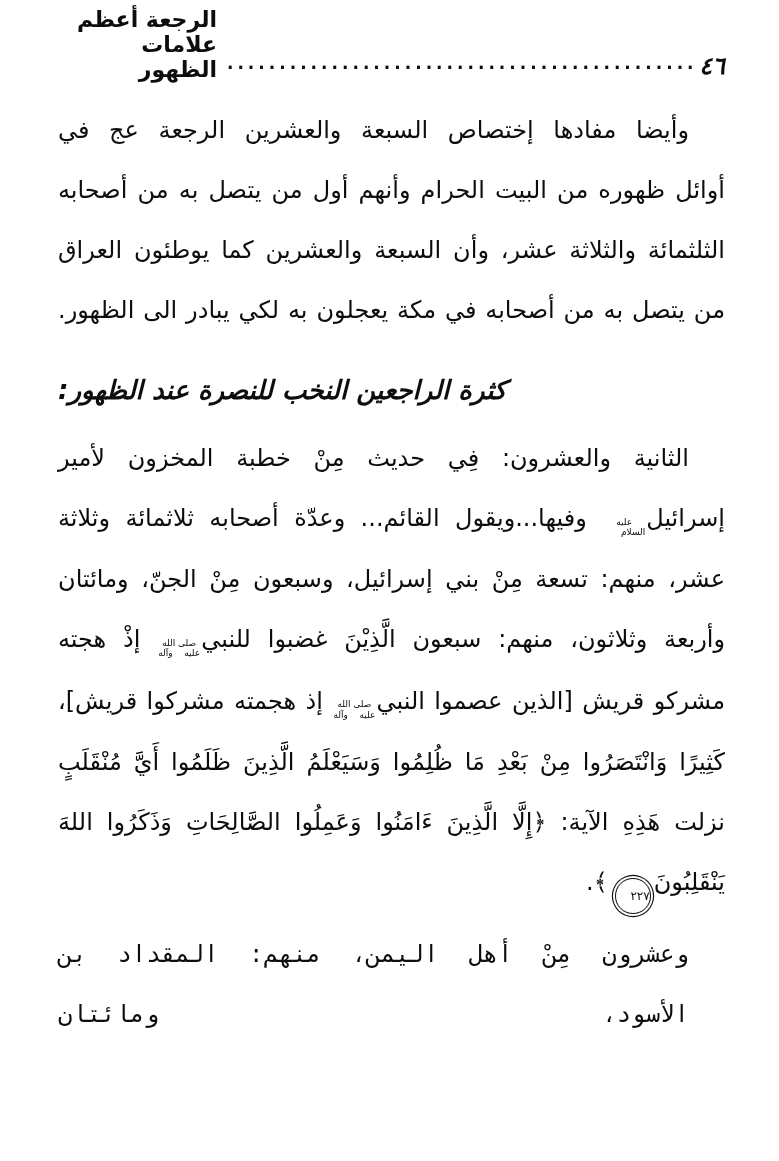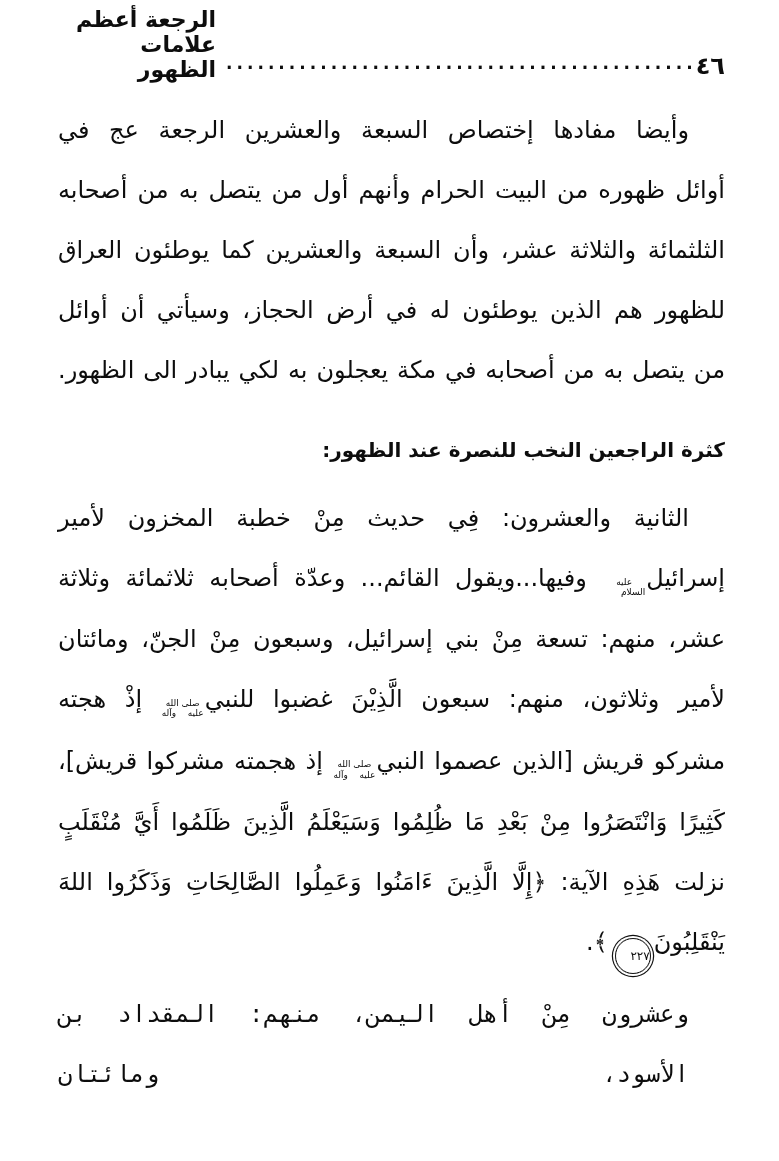--- a/index.html
+++ b/index.html
@@ -22,20 +22,21 @@
   
   .header {
     display: flex;
     align-items: flex-end;
     height: 48px;
     font-weight: bold;
   }
   .header .num {
     font-size: 24px;
     padding-bottom: 2px;
+    font-style: italic;
   }
   .header .leader {
     flex: 1 1 auto;
     overflow: hidden;
     white-space: nowrap;
     font-size: 17px;
     font-weight: bold;
     letter-spacing: 4px;
     line-height: 1;
     padding: 0 10px 10px 10px;
@@ -62,24 +63,25 @@
     text-align: justify;
     text-align-last: justify;
     word-spacing: 1px;
   }
   .line.indent { padding-right: 36px; }
   .line.short {
     text-align: right;
     text-align-last: right;
   }
   .heading {
-    font-size: 20px;
+    font-size: 26px;
     font-weight: bold;
     line-height: 48px;
-    text-align: right;
+    text-align: left;
+    font-style: italic;
   }
   
   .honorific {
     display: inline-block;
     width: 42px;
     min-width: 42px;
     font-size: 9px;
     line-height: 1.15;
     text-align: center;
     vertical-align: -9px;
@@ -112,29 +114,28 @@
     <span class="num">٤٦</span>
     <span class="leader">......................................................................................</span>
     <span class="title">الرجعة أعظم علامات الظهور</span>
   </div>
 
   <div class="body-blocks">
       <div class="para">
         <div class="line indent"><span class="seg">وأيضا مفادها إختصاص السبعة والعشرين الرجعة عج في</span></div>
         <div class="line"><span class="seg">أوائل ظهوره من البيت الحرام وأنهم أول من يتصل به من أصحابه</span></div>
         <div class="line"><span class="seg">الثلثمائة والثلاثة عشر، وأن السبعة والعشرين كما يوطئون العراق</span></div>
-        <div class="line"><span class="seg">للظهور هم الذين يوطئون له في أرض الحجاز، وسيأتي أن أوائل</span></div>
         <div class="line"><span class="seg">من يتصل به من أصحابه في مكة يعجلون به لكي يبادر الى الظهور.</span></div>
       </div>
       <div class="heading">كثرة الراجعين النخب للنصرة عند الظهور:</div>
       <div class="para">
         <div class="line indent"><span class="seg">الثانية والعشرون: فِي حديث مِنْ خطبة المخزون لأمير</span></div>
         <div class="line"><span class="seg">إسرائيل</span><span class="honorific">عليه السلام</span><span class="seg"> وفيها...ويقول القائم... وعدّة أصحابه ثلاثمائة وثلاثة</span></div>
         <div class="line"><span class="seg">عشر، منهم: تسعة مِنْ بني إسرائيل، وسبعون مِنْ الجنّ، ومائتان</span></div>
-        <div class="line"><span class="seg">لأمير وثلاثون، منهم: سبعون الَّذِيْنَ غضبوا للنبي</span><span class="honorific">صلى الله عليه وآله</span><span class="seg"> إذْ هجته</span></div>
+        <div class="line"><span class="seg">وأربعة وثلاثون، منهم: سبعون الَّذِيْنَ غضبوا للنبي</span><span class="honorific">صلى الله عليه وآله</span><span class="seg"> إذْ هجته</span></div>
         <div class="line"><span class="seg">مشركو قريش [الذين عصموا النبي</span><span class="honorific">صلى الله عليه وآله</span><span class="seg"> إذ هجمته مشركوا قريش]،</span></div>
         <div class="line quran"><span class="seg">كَثِيرًا وَانْتَصَرُوا مِنْ بَعْدِ مَا ظُلِمُوا وَسَيَعْلَمُ الَّذِينَ ظَلَمُوا أَيَّ مُنْقَلَبٍ</span></div>
         <div class="line quran"><span class="seg">نزلت هَذِهِ الآية: ﴿إِلَّا الَّذِينَ ءَامَنُوا وَعَمِلُوا الصَّالِحَاتِ وَذَكَرُوا اللهَ</span></div>
         <div class="line short quran"><span class="seg">يَنْقَلِبُونَ</span><span class="ayah">٢٢٧</span><span class="seg">﴾.</span></div>
       </div>
       <div class="para">
         <div class="line indent"><span class="seg">وعشرون مِنْ أهل اليمن، منهم: المقداد بن الأسود، ومائتان</span></div>
       </div>
     </div>
 

